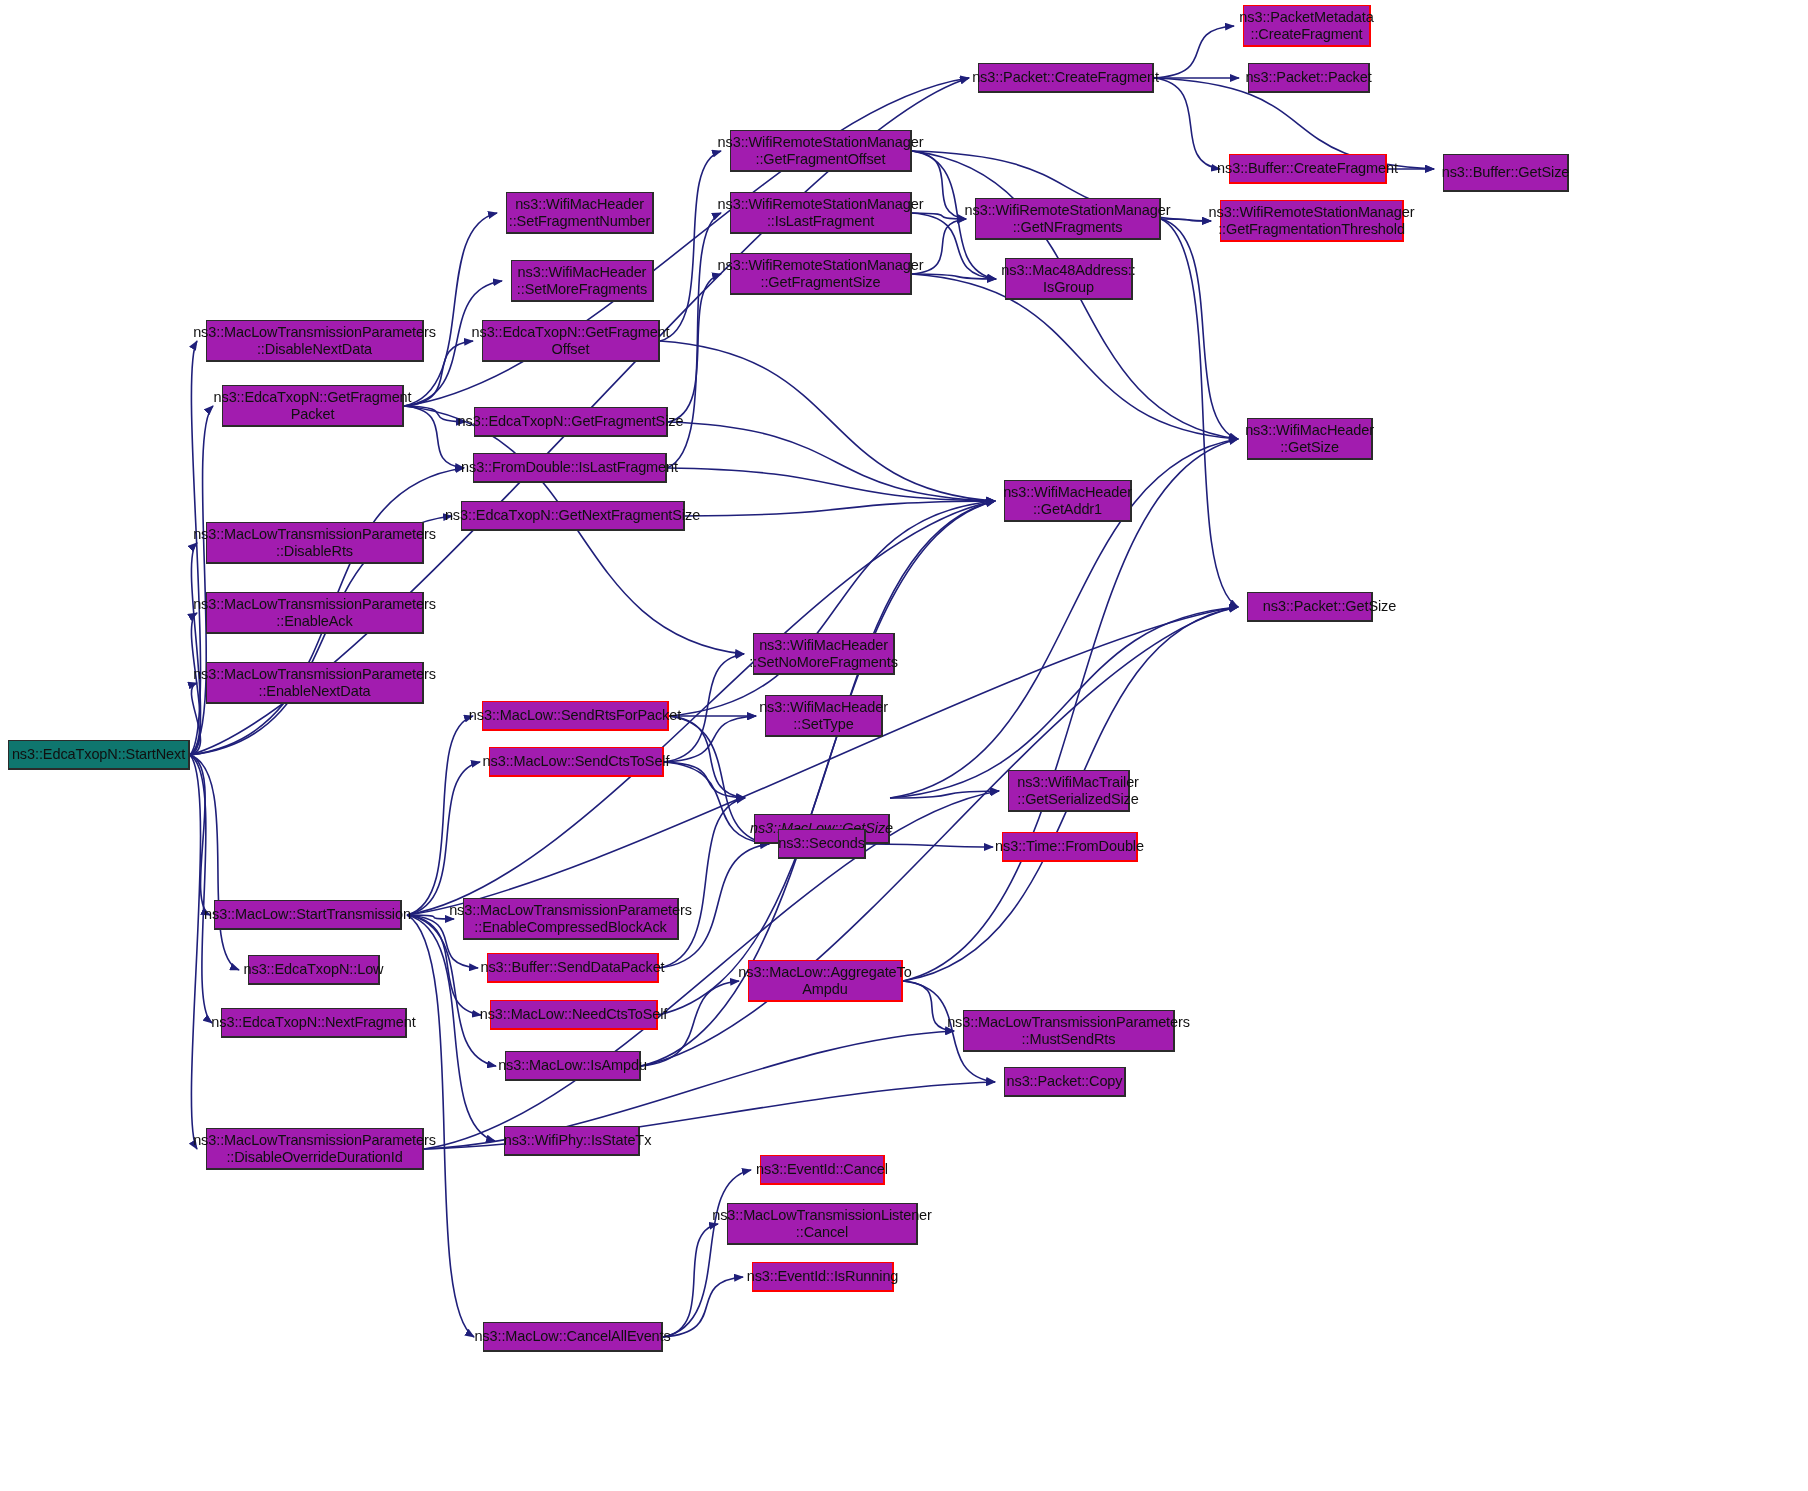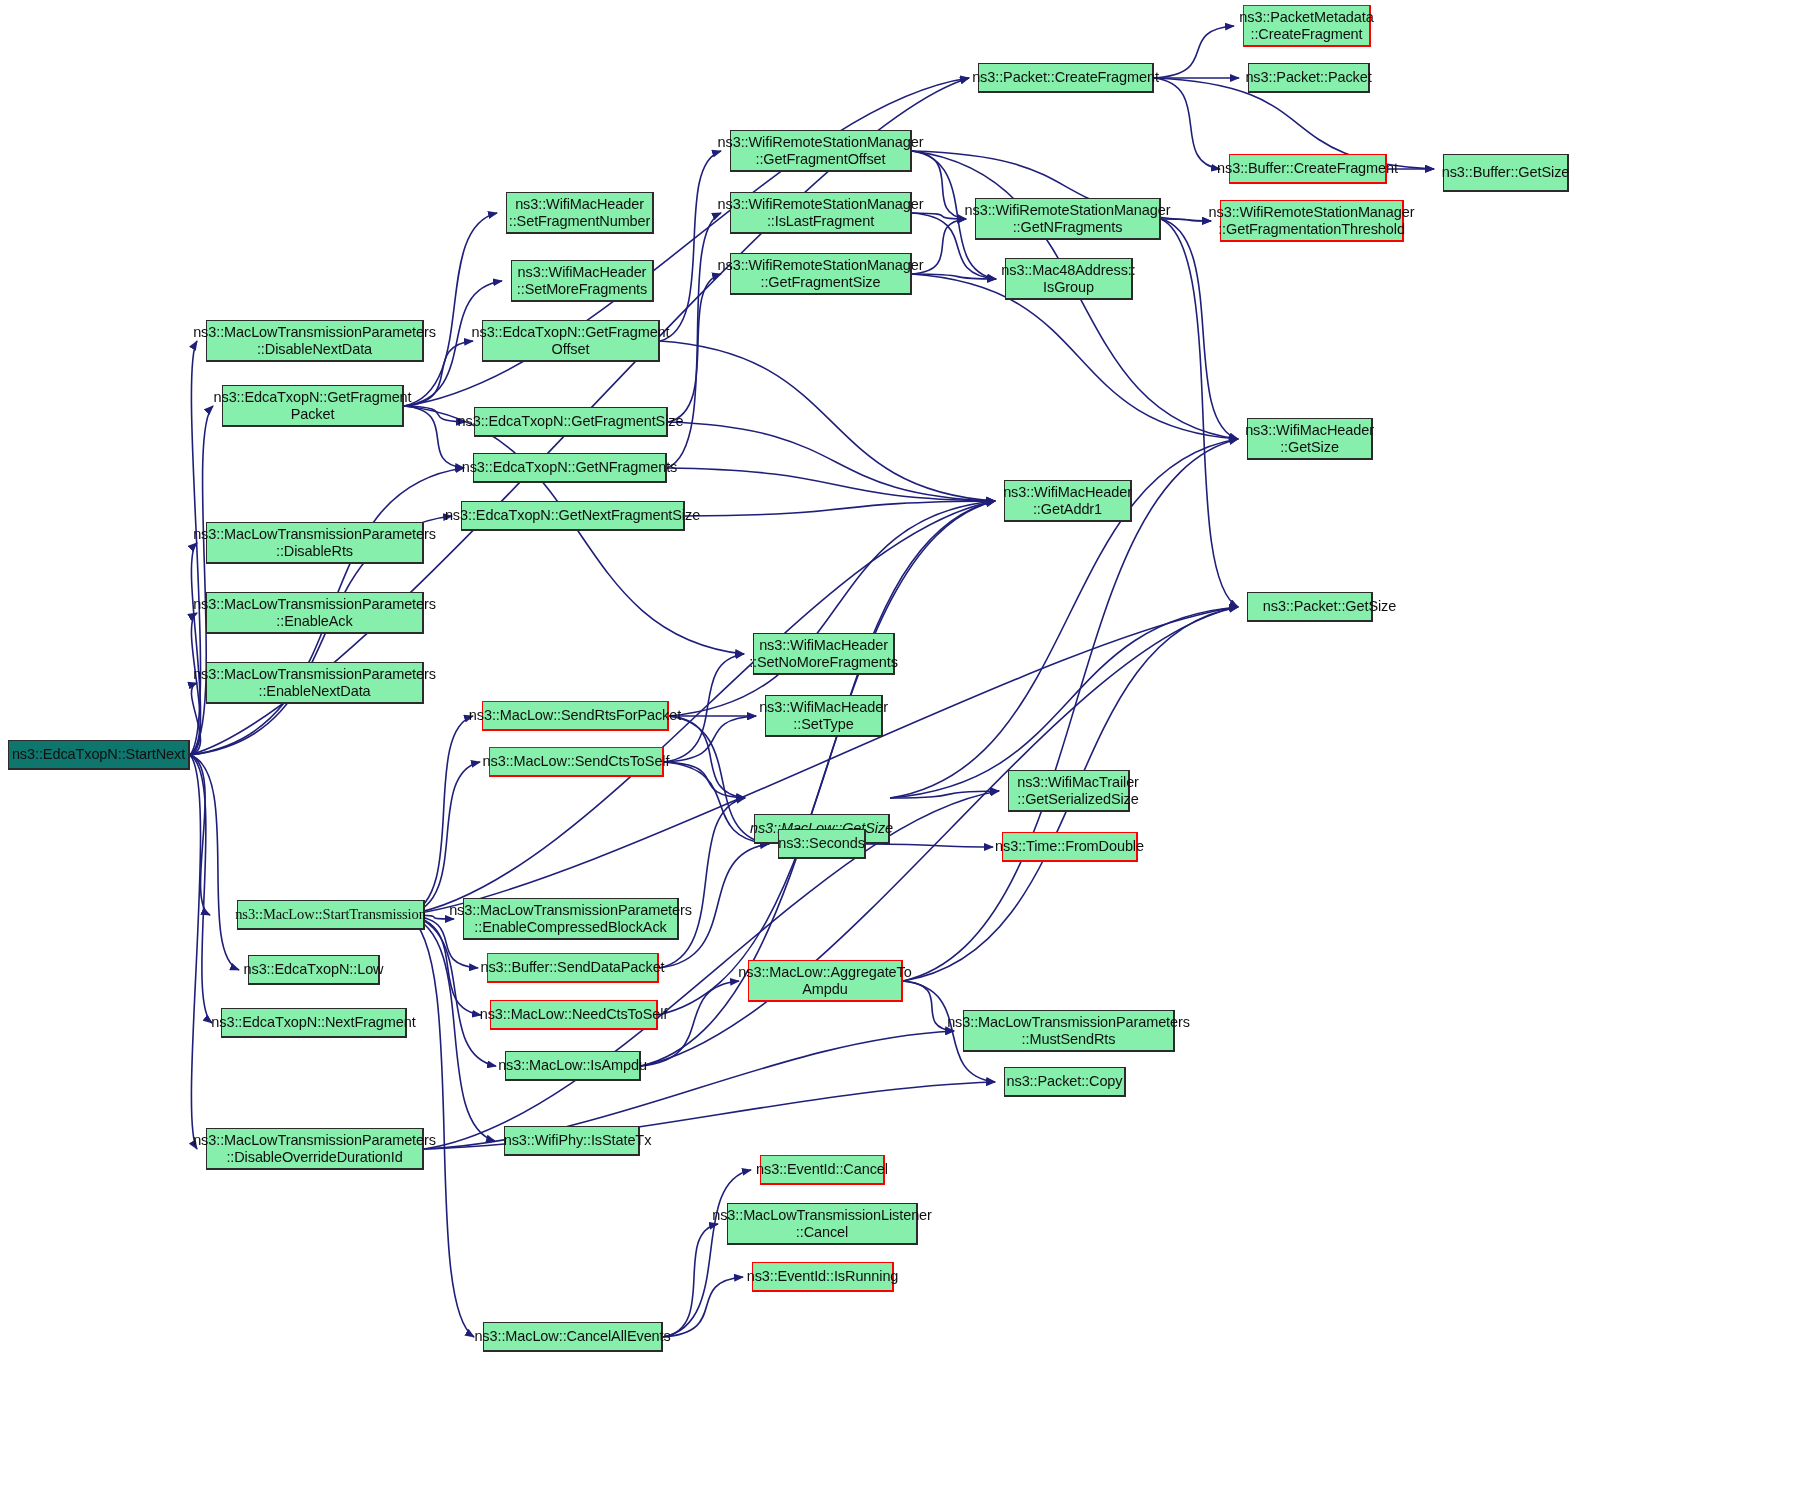--- a/index.html
+++ b/index.html
@@ -23,21 +23,21 @@
     height: 1491px;
     pointer-events: none;
   }
   .node {
     position: absolute;
     box-sizing: border-box;
     display: flex;
     align-items: center;
     justify-content: center;
     text-align: center;
-    background: #86efac;
+    background: #a21caf;
     border: 1px solid #2b2b2b;
     border-right-width: 2px;
     border-bottom-width: 2px;
     color: #101010;
     font-size: 14.5px;
     line-height: 17px;
     letter-spacing: -0.1px;
     white-space: pre-line;
     padding: 1px 3px;
     z-index: 5;
@@ -151,33 +151,33 @@
       <div class="node" style="left: 206px; top: 320px; width: 218px; height: 42px;">ns3::MacLowTransmissionParameters
 ::DisableNextData</div>
       <div class="node" style="left: 222px; top: 385px; width: 182px; height: 42px;">ns3::EdcaTxopN::GetFragment
 Packet</div>
       <div class="node" style="left: 206px; top: 522px; width: 218px; height: 42px;">ns3::MacLowTransmissionParameters
 ::DisableRts</div>
       <div class="node" style="left: 206px; top: 592px; width: 218px; height: 42px;">ns3::MacLowTransmissionParameters
 ::EnableAck</div>
       <div class="node" style="left: 206px; top: 662px; width: 218px; height: 42px;">ns3::MacLowTransmissionParameters
 ::EnableNextData</div>
-      <div class="node" style="left: 237px; top: 900px; width: 188px; height: 30px; font-family: Liberation Serif, serif;">ns3::MacLow::StartTransmission</div>
+      <div class="node" style="left: 214px; top: 900px; width: 188px; height: 30px;">ns3::MacLow::StartTransmission</div>
       <div class="node" style="left: 248px; top: 955px; width: 132px; height: 30px;">ns3::EdcaTxopN::Low</div>
       <div class="node" style="left: 221px; top: 1008px; width: 186px; height: 30px;">ns3::EdcaTxopN::NextFragment</div>
       <div class="node" style="left: 206px; top: 1128px; width: 218px; height: 42px;">ns3::MacLowTransmissionParameters
 ::DisableOverrideDurationId</div>
       <div class="node" style="left: 506px; top: 192px; width: 148px; height: 42px;">ns3::WifiMacHeader
 ::SetFragmentNumber</div>
       <div class="node" style="left: 511px; top: 260px; width: 143px; height: 42px;">ns3::WifiMacHeader
 ::SetMoreFragments</div>
       <div class="node" style="left: 482px; top: 320px; width: 178px; height: 42px;">ns3::EdcaTxopN::GetFragment
 Offset</div>
       <div class="node" style="left: 474px; top: 407px; width: 194px; height: 30px;">ns3::EdcaTxopN::GetFragmentSize</div>
-      <div class="node" style="left: 473px; top: 453px; width: 194px; height: 30px;">ns3::EdcaTxopN::GetNFragments</div>
+      <div class="node" style="left: 473px; top: 453px; width: 194px; height: 30px;">ns3::FromDouble::IsLastFragment</div>
       <div class="node" style="left: 461px; top: 501px; width: 224px; height: 30px;">ns3::EdcaTxopN::GetNextFragmentSize</div>
       <div class="node" style="left: 753px; top: 633px; width: 142px; height: 42px;">ns3::WifiMacHeader
 ::SetNoMoreFragments</div>
       <div class="node red" style="left: 482px; top: 701px; width: 187px; height: 30px;">ns3::MacLow::SendRtsForPacket</div>
       <div class="node" style="left: 765px; top: 695px; width: 118px; height: 42px;">ns3::WifiMacHeader
 ::SetType</div>
       <div class="node red" style="left: 489px; top: 747px; width: 175px; height: 30px;">ns3::MacLow::SendCtsToSelf</div>
       <div class="node" style="left: 463px; top: 898px; width: 216px; height: 42px;">ns3::MacLowTransmissionParameters
 ::EnableCompressedBlockAck</div>
       <div class="node red" style="left: 487px; top: 953px; width: 172px; height: 30px;">ns3::Buffer::SendDataPacket</div>

